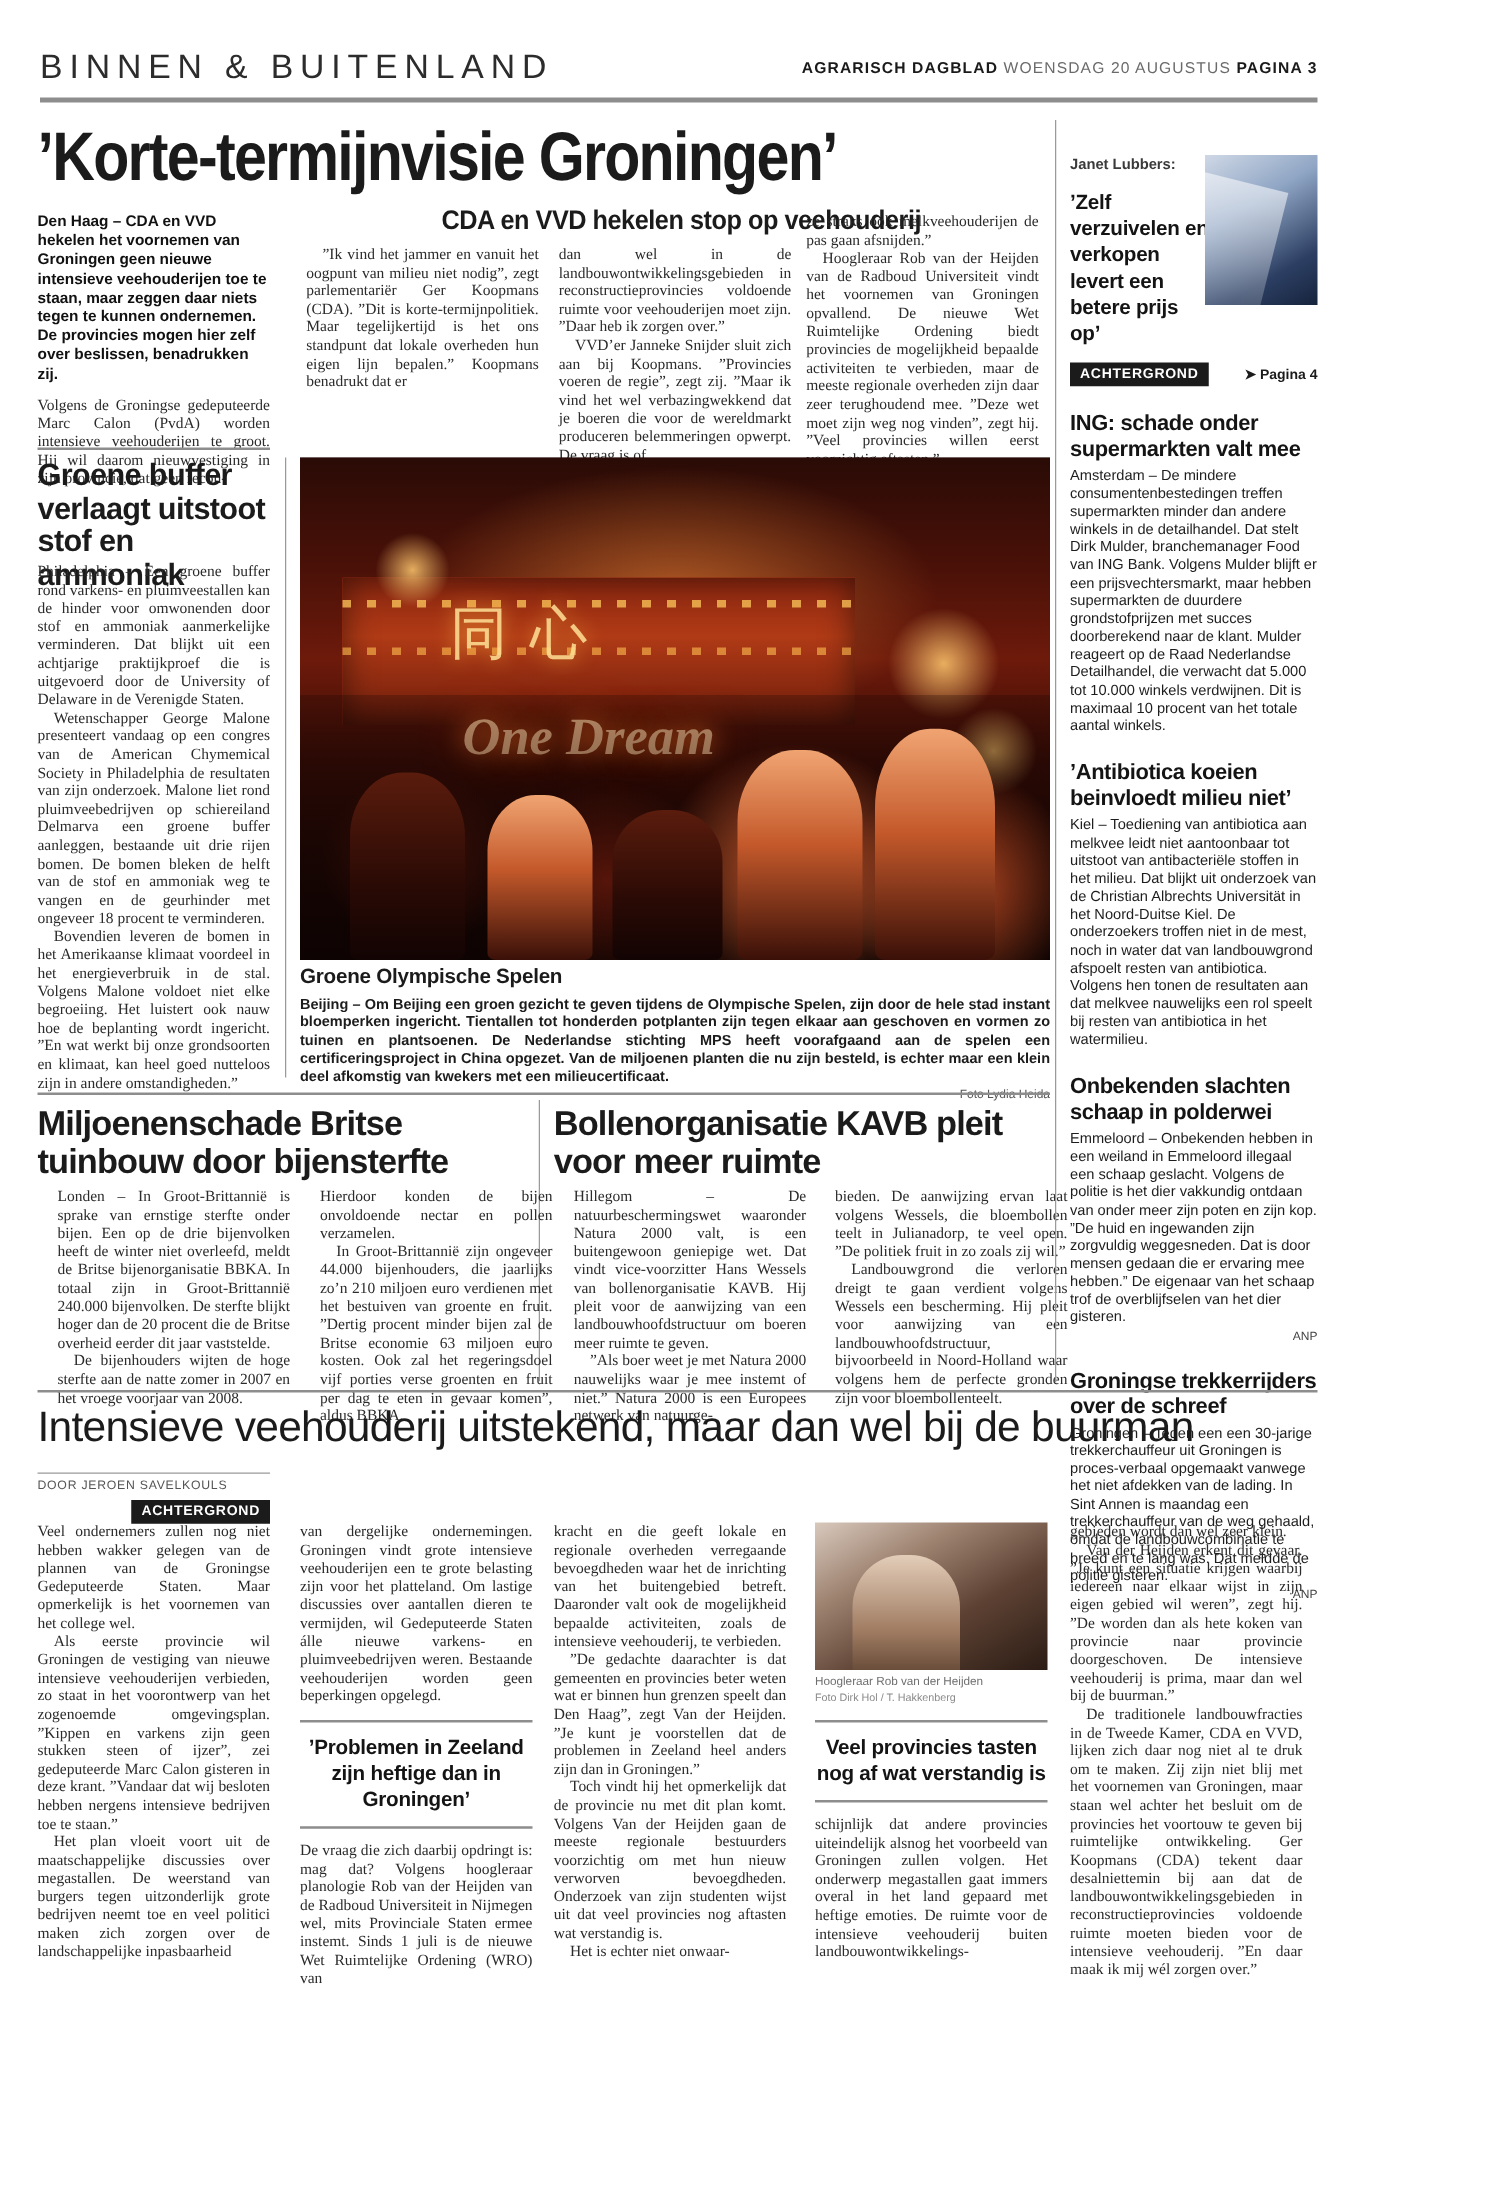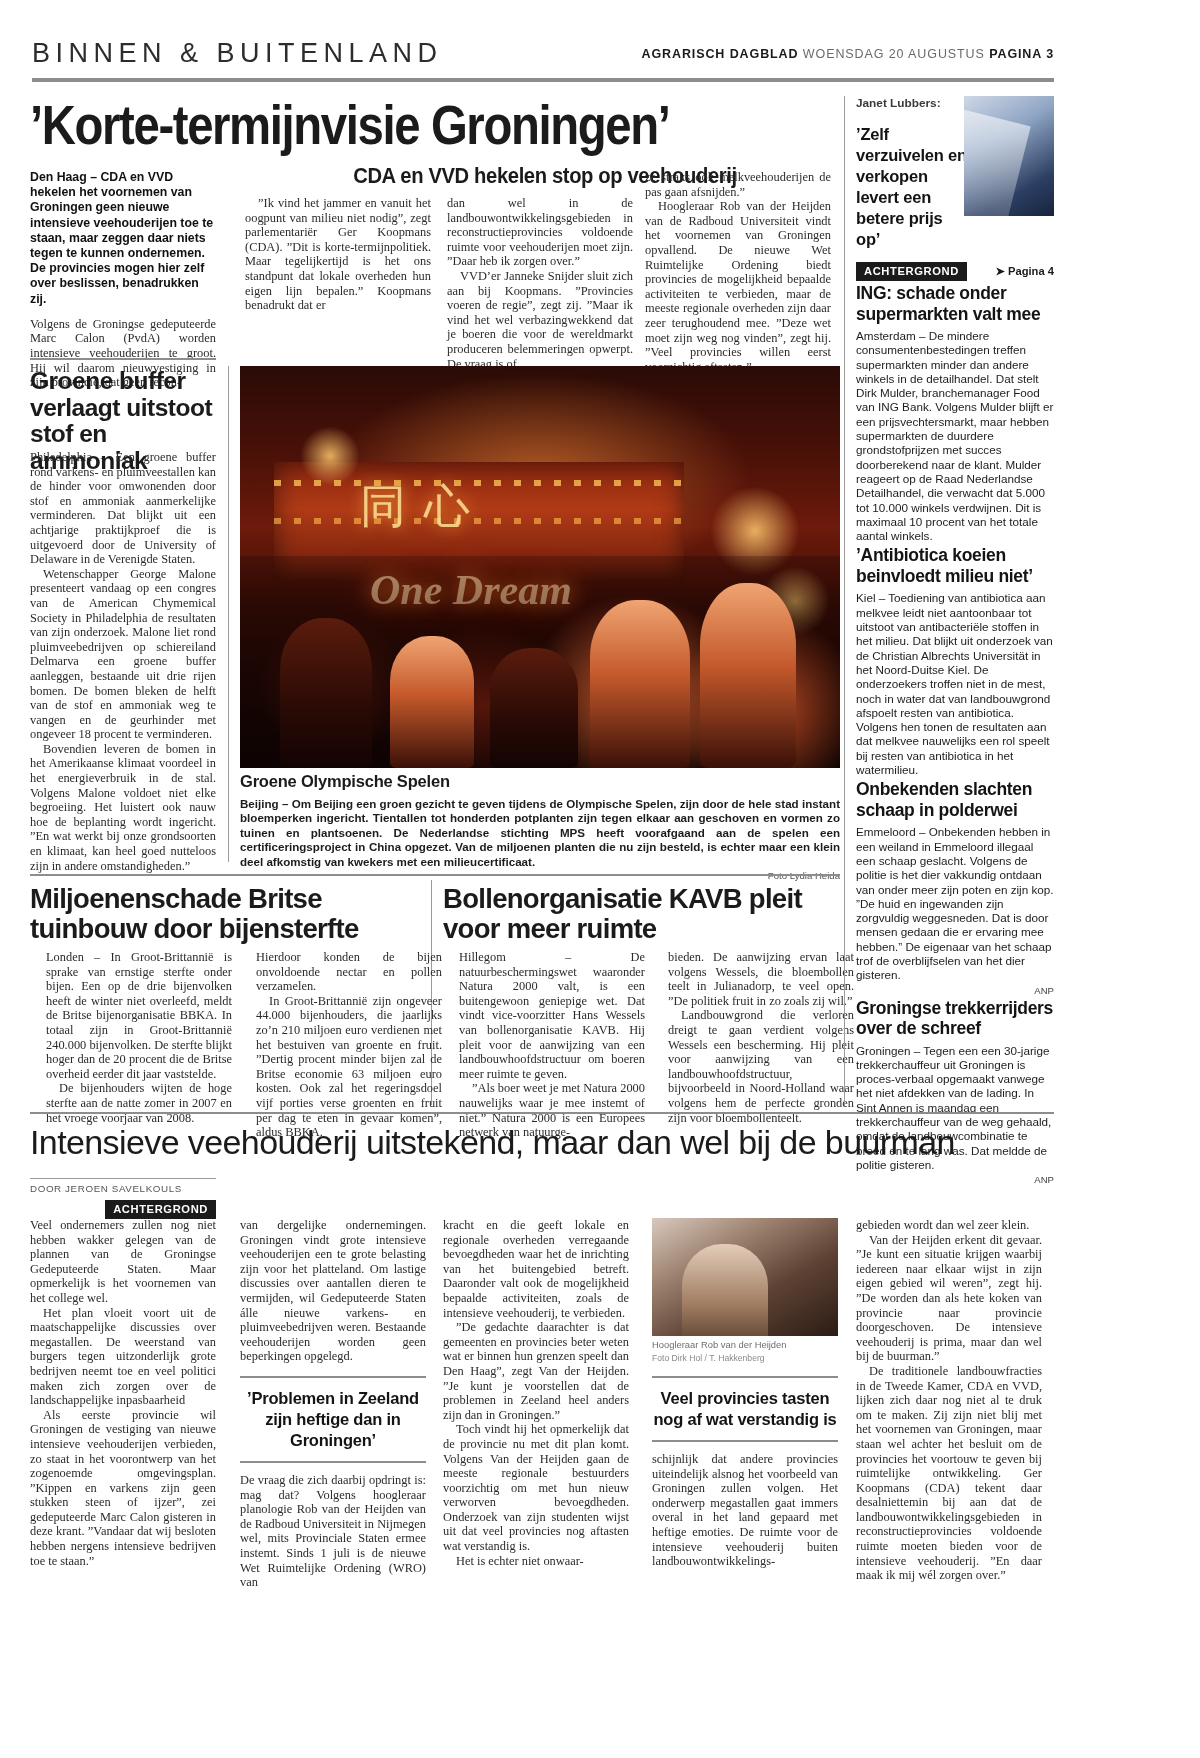--- a/index.html
+++ b/index.html
@@ -253,21 +253,21 @@
     background: linear-gradient(150deg, #cfd8e6 0%, #8fa5c4 35%, #2c3f63 75%, #16233c 100%);
     overflow: hidden;
   }
   .sb-photo:after {
     content: ""; position: absolute; left: -18px; top: 20px; width: 70px; height: 130px;
     background: linear-gradient(180deg, rgba(255,255,255,0.55), rgba(255,255,255,0.05));
     transform: rotate(14deg);
   }
   .sb-kicker {
     font-family: "Liberation Sans", sans-serif;
-    font-size: 11.8px; font-weight: bold; color: #3a3a3a;
+    font-size: 11.8px; font-weight: bold; color: #3a3a3a; margin-top: 28px;
   }
   .sb-quote {
     margin-top: 14px;
     font-family: "Liberation Sans", sans-serif;
     font-weight: bold; font-size: 16.5px; line-height: 21px;
     color: #141414; letter-spacing: -0.2px;
   }
   .sb-tagbar {
     margin-top: 12px;
     display: flex; align-items: center; justify-content: space-between;
@@ -276,21 +276,21 @@
     background: #1b1b1b; color: #fff;
     font-family: "Liberation Sans", sans-serif;
     font-size: 11.2px; font-weight: bold; letter-spacing: 0.6px;
     padding: 3px 8px 4px 8px;
   }
   .sb-jump {
     font-family: "Liberation Sans", sans-serif;
     font-size: 11.2px; font-weight: bold; color: #1b1b1b;
     white-space: nowrap;
   }
-  .sb-item { margin-top: 2px; }
+  .sb-item { margin-top: 19px; }
   .sb-head {
     font-family: "Liberation Sans", sans-serif;
     font-weight: bold; font-size: 17.5px; line-height: 20.5px;
     color: #141414; letter-spacing: -0.3px; margin-bottom: 5px;
   }
   .sb-body {
     font-family: "Liberation Sans", sans-serif;
     font-size: 11.7px; line-height: 14.3px; font-weight: normal;
     color: #1d1d1d; text-align: left;
   }
@@ -492,22 +492,22 @@
 
   <div class="byline">
     <span>DOOR JEROEN SAVELKOULS</span>
     <div class="byline-tagrow">
       <span class="sb-tag">ACHTERGROND</span>
     </div>
   </div>
 
   <div class="bottom-col b-c1 body-serif">
     <p class="first">Veel ondernemers zullen nog niet hebben wakker gelegen van de plannen van de Groningse Gedeputeerde Staten. Maar opmerkelijk is het voornemen van het college wel.</p>
+    <p>Als eerste provincie wil Groningen de vestiging van nieuwe intensieve veehouderijen verbieden, zo staat in het voorontwerp van het zogenoemde omgevingsplan. ”Kippen en varkens zijn geen stukken steen of ijzer”, zei gedeputeerde Marc Calon gisteren in deze krant. ”Vandaar dat wij besloten hebben nergens intensieve bedrijven toe te staan.”</p>
     <p>Het plan vloeit voort uit de maatschappelijke discussies over megastallen. De weerstand van burgers tegen uitzonderlijk grote bedrijven neemt toe en veel politici maken zich zorgen over de landschappelijke inpasbaarheid</p>
-    <p>Als eerste provincie wil Groningen de vestiging van nieuwe intensieve veehouderijen verbieden, zo staat in het voorontwerp van het zogenoemde omgevingsplan. ”Kippen en varkens zijn geen stukken steen of ijzer”, zei gedeputeerde Marc Calon gisteren in deze krant. ”Vandaar dat wij besloten hebben nergens intensieve bedrijven toe te staan.”</p>
   </div>
 
   <div class="bottom-col b-c2">
     <div class="body-serif">
       <p class="first">van dergelijke ondernemingen. Groningen vindt grote intensieve veehouderijen een te grote belasting zijn voor het platteland. Om lastige discussies over aantallen dieren te vermijden, wil Gedeputeerde Staten álle nieuwe varkens- en pluimveebedrijven weren. Bestaande veehouderijen worden geen beperkingen opgelegd.</p>
     </div>
     <div class="pullbox pullbox-bottom">
       <div class="pullquote">’Problemen in Zeeland zijn heftige dan in Groningen’</div>
     </div>
     <div class="body-serif">

